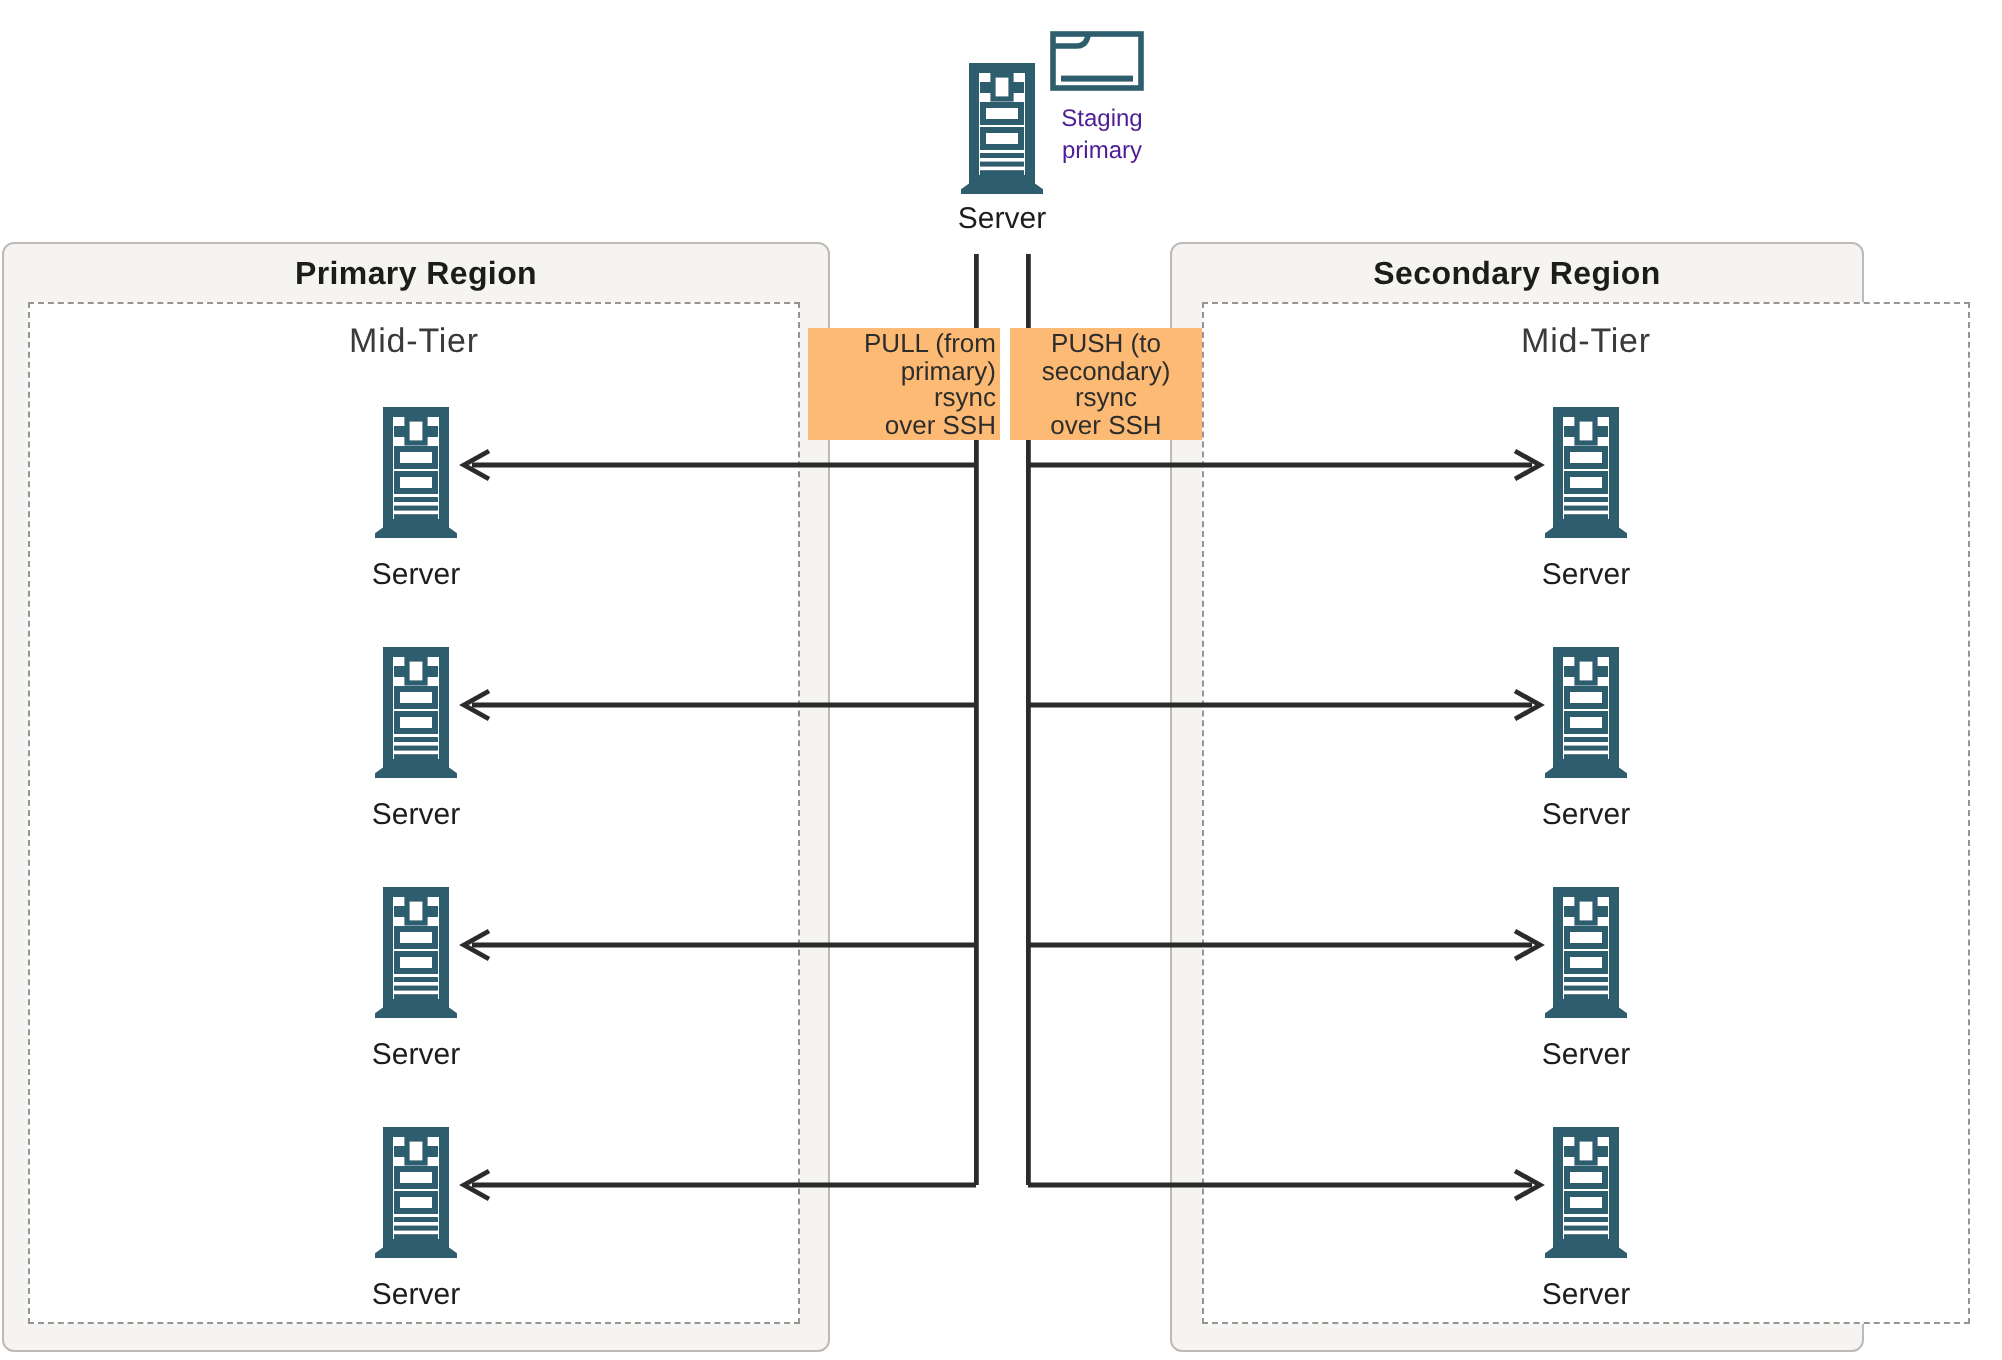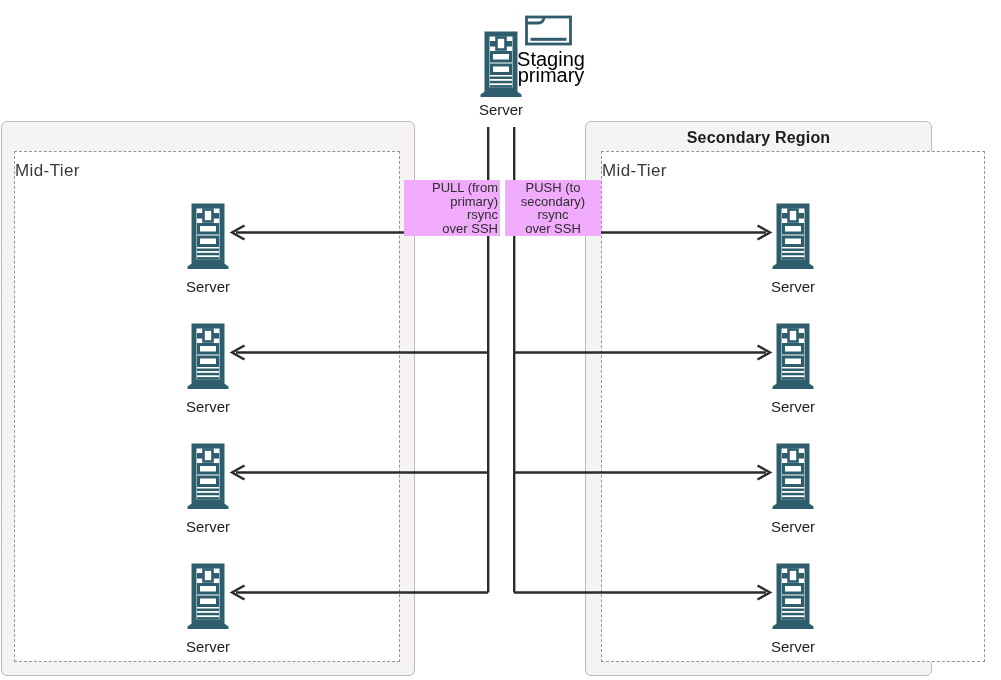--- a/index.html
+++ b/index.html
@@ -14,50 +14,51 @@
   }
   .region-title{
     text-align:center;font-weight:bold;font-size:16px;letter-spacing:.2px;
     color:#1c1c1a;margin-top:7px;
   }
   .midtier{
     position:absolute;box-sizing:border-box;background:#ffffff;
     border:1px dashed #979592;top:29px;height:511px;
   }
   .midtier-title{
-    font-size:17px;letter-spacing:.4px;color:#3a3a38;margin-top:9px;
+    text-align:center;font-size:17px;letter-spacing:.4px;color:#3a3a38;margin-top:9px;
   }
   
   .server-group{position:absolute;width:80px;text-align:center;z-index:3;}
   .server-label{font-size:15px;color:#1d1d1b;margin-top:2px;line-height:17px;}
   
   .hub-server{position:absolute;left:479px;top:30px;z-index:3;}
   .hub-server-label{position:absolute;left:461px;top:101px;width:80px;text-align:center;
     font-size:15px;color:#1d1d1b;z-index:3;}
   .folder{position:absolute;left:524px;top:11px;z-index:3;}
   .staging-label{position:absolute;left:511px;top:51px;width:80px;text-align:center;
-    font-size:20px;line-height:16px;color:#000000;z-index:3;}
+    font-size:12px;line-height:16px;color:#4c1d95;z-index:3;}
   
   #connector-svg{position:absolute;left:0;top:0;z-index:2;pointer-events:none;}
   #connector-svg line{stroke:#2B2B2A;stroke-width:2.4;}
   #connector-svg path.head{stroke:#2B2B2A;stroke-width:2.4;fill:none;stroke-linejoin:miter;}
   
   .flow-label{
-    position:absolute;top:180px;background:#f0abfc;font-size:13px;line-height:13.6px;
+    position:absolute;top:164px;background:#fdba74;font-size:13px;line-height:13.6px;
     color:#2d2d2c;z-index:4;padding:1px 2px;
   }
   .flow-label.pull{left:404px;width:92px;text-align:right;}
   .flow-label.push{left:505px;width:92px;text-align:center;}
 </style>
 </head>
 <body>
 
 <div class="canvas">
 
   <div class="region" style="left:1px;width:414px;">
+    <div class="region-title">Primary Region</div>
     <div class="midtier" style="left:12px;width:386px;">
       <div class="midtier-title">Mid-Tier</div>
     </div>
   </div>
 
   <div class="region" style="left:585px;width:347px;">
     <div class="region-title">Secondary Region</div>
     <div class="midtier" style="left:15px;width:384px;">
       <div class="midtier-title">Mid-Tier</div>
     </div>

